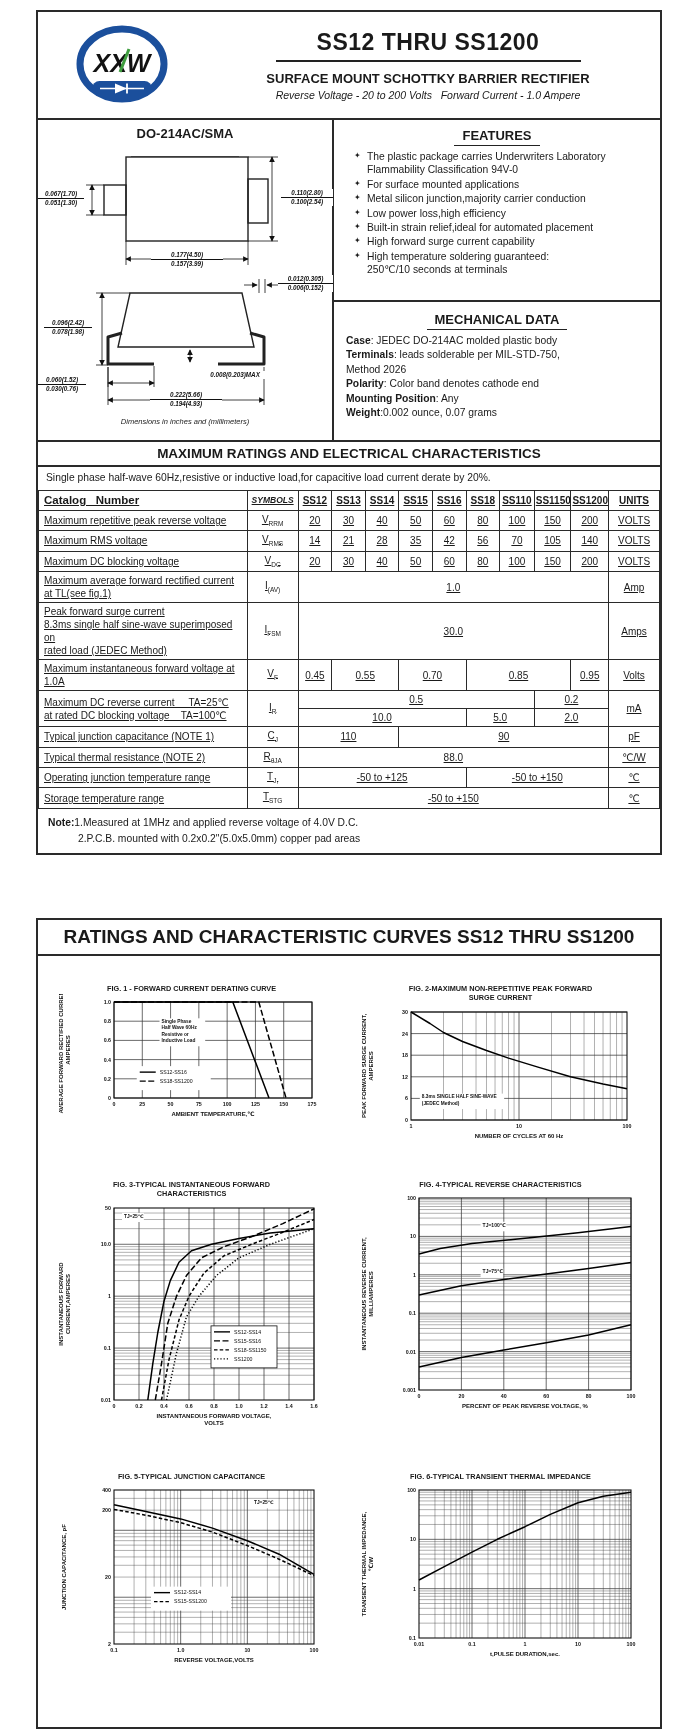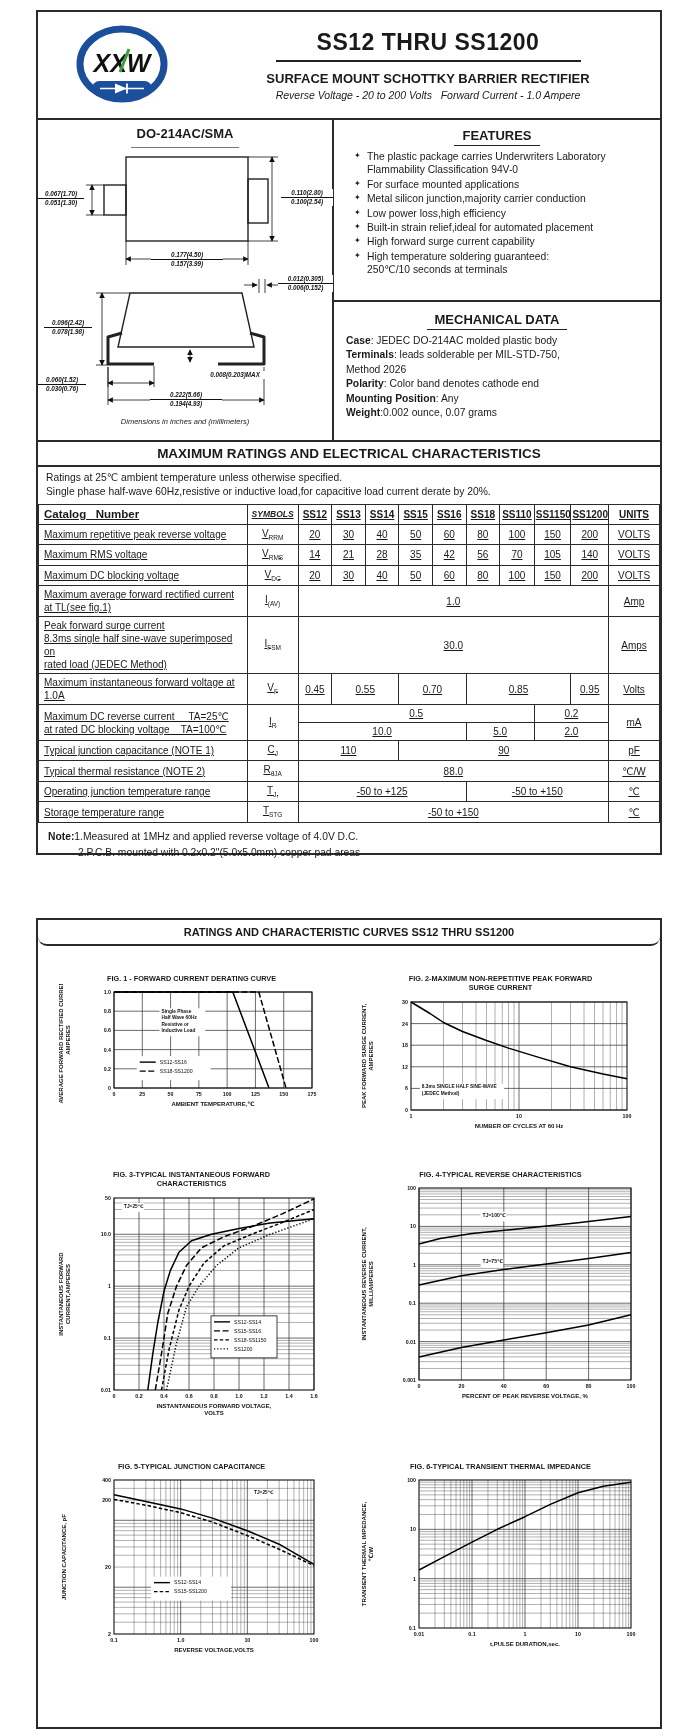--- a/index.html
+++ b/index.html
@@ -24,42 +24,42 @@
   .sec-head span{border-bottom:1.6px solid #222;padding:0 8px 2px;}
   .feat-list{list-style:none;margin:0;padding:0 0 0 8px;font-size:10.3px;line-height:1.3;}
   .feat-list li{display:flex;margin-bottom:1px;}
   .bullet{width:13px;flex:0 0 auto;font-size:8px;padding-top:1px;}
   .feat-text{white-space:pre-line;}
   .mech{border-top:2px solid #2a2a2a;padding:10px 12px 0 12px;flex:1;}
   .mech-lines{font-size:10.3px;line-height:1.4;margin-top:4px;}
   .mech-lines b{font-weight:bold;}
   
   .pkg-title{text-align:center;font-weight:bold;font-size:13px;margin:2px 0 2px;}
-  .pkg-title span{border-bottom:1.6px solid #777;padding:0 6px 6px;}
+  .pkg-title span{border-bottom:1.6px solid #777;padding:0 6px 15px;}
   .pkg-fig{position:relative;height:270px;margin:0 0 0 0;}
   .pkg-fig svg{position:absolute;left:0;top:0;}
   .dim{position:absolute;font-size:6.3px;font-weight:bold;font-style:italic;text-align:center;line-height:1.3;color:#111;background:#fff;}
   .dim .tp{display:block;border-bottom:1px solid #111;padding:0 1px;}
   .dim span{display:block;}
   .pkg-cap{text-align:center;font-size:7.5px;font-style:italic;margin-top:4px;}
   
   .banner{border-top:2px solid #2a2a2a;border-bottom:2px solid #2a2a2a;text-align:center;font-weight:bold;font-size:13.5px;padding:4px 0;}
   .rnotes{font-size:10.3px;padding:4px 8px 5px;line-height:1.35;}
   table.ratings{border-collapse:collapse;width:100%;table-layout:fixed;font-size:10px;border-top:1.5px solid #2a2a2a;text-decoration:underline;}
   .ratings td{border:1px solid #2a2a2a;text-align:center;padding:2px 1px;vertical-align:middle;line-height:1.3;}
   .ratings td.l{text-align:left;padding-left:5px;white-space:pre-line;}
   .ratings tr.hdr td{font-weight:bold;}
   .ratings tr.hdr td.name{font-size:11.5px;}
   .ratings td.symh{font-style:italic;font-size:8.5px;font-weight:bold;}
   .ratings sub{font-size:6.5px;}
   .fnotes{font-size:10.3px;padding:6px 10px;line-height:1.55;}
   .fnotes .l2{padding-left:30px;}
   
   .page2{margin-top:63px;height:811px;}
-  .p2-banner{border-bottom:2px solid #2a2a2a;text-align:center;font-weight:bold;font-size:11px;padding:6px 12px;border-radius:9px;}
+  .p2-banner{border-bottom:2px solid #2a2a2a;text-align:center;font-weight:bold;font-size:19px;padding:6px 12px;}
   .figrow{display:flex;justify-content:space-around;padding:0 2px;}
   .figrow.r1{margin-top:28px;}
   .figrow.r2{margin-top:18px;}
   .figrow.r3{margin-top:12px;}
   .figcell{display:flex;flex-direction:column;align-items:center;}
   .fig-title{font-size:7.3px;font-weight:bold;text-align:center;white-space:pre-line;line-height:1.3;margin-bottom:1px;}
   svg text{fill:#111;}
 </style>
 </head>
 <body>
@@ -211,21 +211,20 @@
               <div><b>Polarity</b>: Color band denotes cathode end</div>
               <div><b>Mounting Position</b>: Any</div>
               <div><b>Weight</b>:0.002 ounce, 0.07 grams</div>
             </div>
         </div>
       </div>
     </div>
 
     <div class="banner">MAXIMUM RATINGS AND ELECTRICAL CHARACTERISTICS</div>
     <div class="rnotes">
-      <div>Ratings at 25℃ ambient temperature unless otherwise specified.</div>
       <div>Single phase half-wave 60Hz,resistive or inductive load,for capacitive load current derate by 20%.</div>
     </div>
 
     <table class="ratings">
       <colgroup>
         <col style="width:205px">
           <col style="width:50px">
         <col style="width:33px">
           <col style="width:33px">
           <col style="width:33px">

